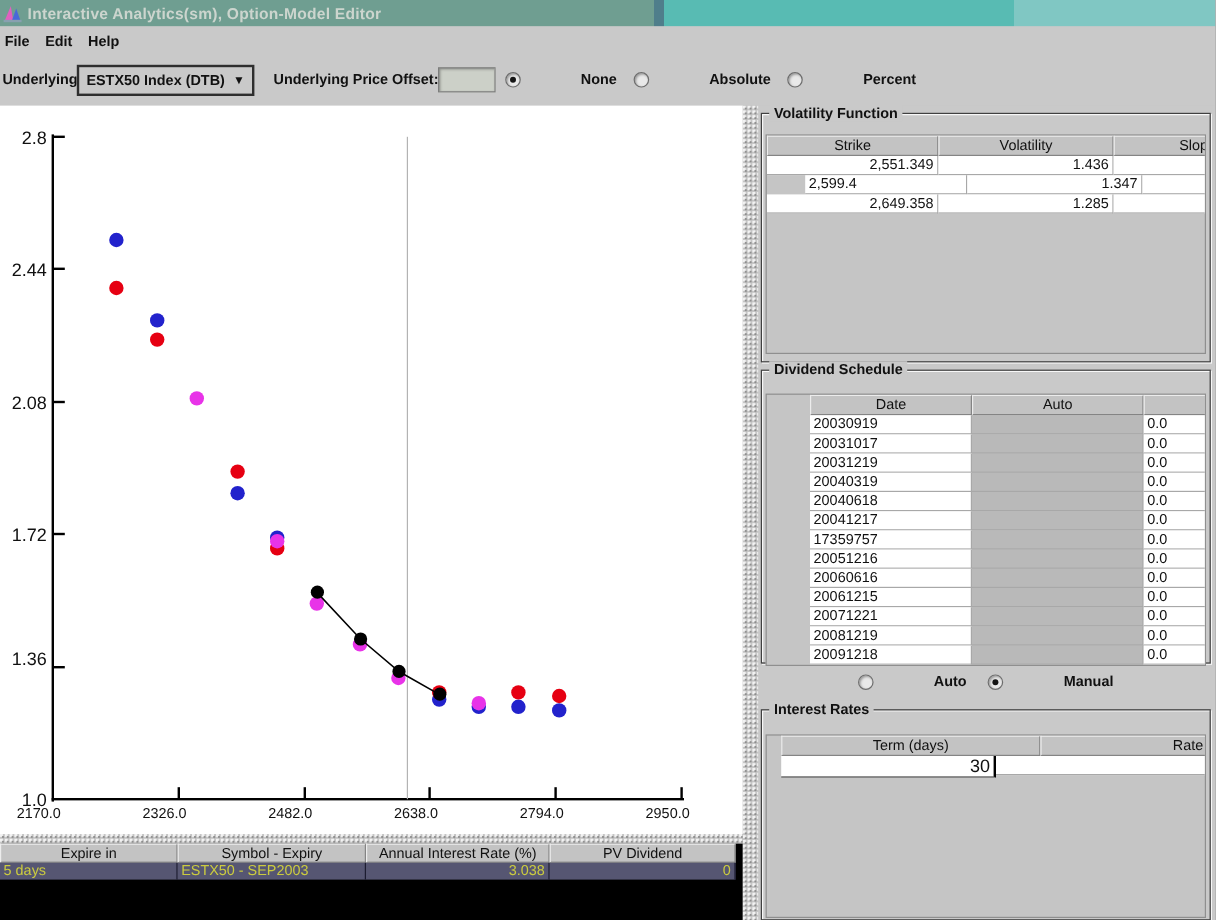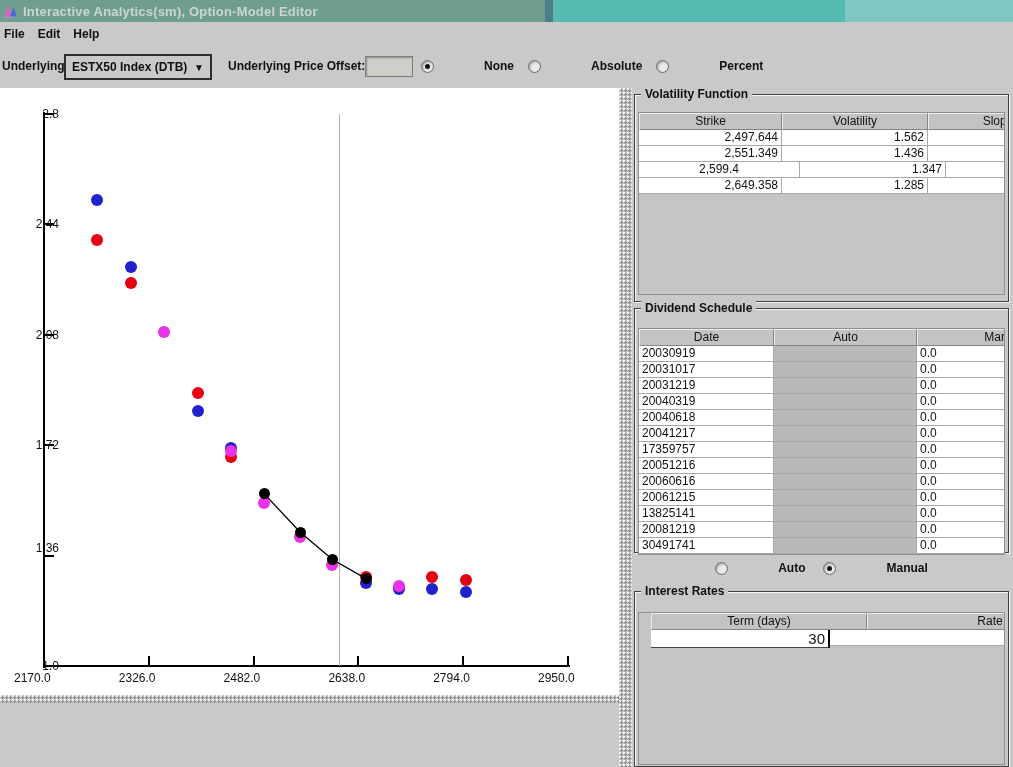--- a/index.html
+++ b/index.html
@@ -43,37 +43,37 @@
                      radial-gradient(circle at 2.5px 2.5px,#8d8d8d 28%,rgba(0,0,0,0) 34%);
     background-size:4px 4px;}
   .hsplit{position:absolute;left:0;top:695px;width:619px;height:8px;}
   .vsplit{position:absolute;left:619px;top:88px;width:13px;height:679px;}
   .exp-section{position:absolute;left:0;top:703px;width:619px;height:64px;background:#000;}
   .right-panel{position:absolute;left:632px;top:88px;width:381px;height:679px;background:#c9c9c9;}
   
   .chart{position:absolute;left:0;top:0;width:619px;height:607px;}
   .axis{position:absolute;background:#000;}
   .tickmark{position:absolute;background:#000;}
-  .ylab{position:absolute;left:0;width:39px;text-align:right;font-size:12px;margin-left:20px;}
+  .ylab{position:absolute;left:0;width:39px;text-align:right;font-size:15px;}
   .xlab{position:absolute;width:60px;text-align:left;font-size:12px;}
   .refline{position:absolute;width:1px;background:#b3b3b3;}
   .dot-pt{position:absolute;border-radius:50%;}
   .chart-svg{position:absolute;left:0;top:0;}
   
   .groupbox{position:absolute;border:1px solid #404040;
     box-shadow:inset 1px 1px 0 rgba(255,255,255,.85),1px 1px 0 rgba(255,255,255,.85);}
   .gb-title{position:absolute;top:-8px;left:6px;background:#c9c9c9;padding:0 4px;
     font-weight:bold;font-size:12px;white-space:nowrap;}
   .gb-vol{left:2px;top:6px;width:375px;height:208px;}
   .gb-div{left:2px;top:220px;width:375px;height:245px;}
   .gb-int{left:2px;top:503px;width:375px;height:176px;}
   
   .jtable{position:absolute;background:#c5c5c5;border:1px solid #8f8f8f;overflow:hidden;}
   .vol-table{left:3px;top:17px;width:367px;height:183px;}
-  .div-table{left:3px;top:19px;width:367px;height:227px;}
+  .div-table{left:3px;top:19px;width:367px;height:227px;padding-left:36px;}
   .int-table{left:3px;top:20px;width:367px;height:153px;padding-left:12px;}
   .jt-head{display:flex;}
   .jt-hcell{flex:0 0 auto;height:17px;line-height:15px;text-align:center;font-size:12px;
     background:#c3c3c3;border:1px solid #848484;border-left-color:#ececec;border-top-color:#ececec;
     white-space:nowrap;overflow:hidden;}
   .jt-row{display:flex;}
   .jt-cell{flex:0 0 auto;height:16px;line-height:15px;font-size:12px;background:#fff;
     border-right:1px solid #a8a8a8;border-bottom:1px solid #a8a8a8;padding:0 3px;
     white-space:nowrap;overflow:hidden;}
   .jt-cell.gray{background:#b9b9b9;}
@@ -185,45 +185,56 @@
         </svg>
         <div class="dot-pt" style="left: 258.61px; top: 400.153px; width: 11px; height: 11px; background: rgb(0, 0, 0);"></div>
         <div class="dot-pt" style="left: 294.688px; top: 438.793px; width: 11px; height: 11px; background: rgb(0, 0, 0);"></div>
         <div class="dot-pt" style="left: 326.969px; top: 466.087px; width: 11px; height: 11px; background: rgb(0, 0, 0);"></div>
         <div class="dot-pt" style="left: 360.53px; top: 485.1px; width: 11px; height: 11px; background: rgb(0, 0, 0);"></div>
       </div>
   </div>
 
   <div class="hsplit stipple"></div>
 
+  <div class="exp-section">
+    <div class="exp-table" id="exp-table">
+        <div class="jt-head">
+          <div class="jt-hcell" style="width: 148px;">Expire in</div>
+          <div class="jt-hcell" style="width: 157px;">Symbol - Expiry</div>
+          <div class="jt-hcell" style="width: 153px;">Annual Interest Rate (%)</div>
+          <div class="jt-hcell" style="width: 155px;">PV Dividend</div>
+        </div>
+        <div class="jt-row dark-row" style="height: 14px;">
+          <div class="dark-cell" style="width: 148px; text-align: left;">5 days</div>
+          <div class="dark-cell" style="width: 157px; text-align: left;">ESTX50 - SEP2003</div>
+          <div class="dark-cell" style="width: 153px; text-align: right;">3.038</div>
+          <div class="dark-cell" style="width: 155px; text-align: right;">0</div>
+        </div>
+      </div>
+  </div>
 
   <div class="vsplit stipple"></div>
 
   <div class="right-panel">
 
     <div class="groupbox gb-vol">
       <span class="gb-title">Volatility Function</span>
       <div class="jtable vol-table" id="vol-table">
           <div class="jt-head">
             <div class="jt-hcell" style="width: 143px;">Strike</div>
             <div class="jt-hcell" style="width: 146px;">Volatility</div>
             <div class="jt-hcell" style="width: 140px;">Slope</div>
           </div>
           <div class="jt-row">
-            <div class="jt-cell" style="width: 143px; text-align: right;">2,497.644</div>
-            <div class="jt-cell" style="width: 146px; text-align: right;">1.562</div>
-            <div class="jt-cell" style="width: 140px; text-align: right;"></div>
-          </div>
-          <div class="jt-row">
             <div class="jt-cell" style="width: 143px; text-align: right;">2,551.349</div>
             <div class="jt-cell" style="width: 146px; text-align: right;">1.436</div>
             <div class="jt-cell" style="width: 140px; text-align: right;"></div>
           </div>
           <div class="jt-row">
-            <div class="jt-cell" style="width: 161px; text-align: center;">2,599.4</div>
+            <div class="jt-cell" style="width: 135px; text-align: left; margin-left: 32px;">2,599.4</div>
             <div class="jt-cell" style="width: 146px; text-align: right;">1.347</div>
             <div class="jt-cell" style="width: 140px; text-align: right;"></div>
           </div>
           <div class="jt-row">
             <div class="jt-cell" style="width: 143px; text-align: right;">2,649.358</div>
             <div class="jt-cell" style="width: 146px; text-align: right;">1.285</div>
             <div class="jt-cell" style="width: 140px; text-align: right;"></div>
           </div>
         </div>
     </div>
@@ -280,31 +291,31 @@
             <div class="jt-cell" style="width: 135px; text-align: left;">20060616</div>
             <div class="jt-cell gray" style="width: 143px; text-align: left;"></div>
             <div class="jt-cell" style="width: 174px; text-align: left;">0.0</div>
           </div>
           <div class="jt-row">
             <div class="jt-cell" style="width: 135px; text-align: left;">20061215</div>
             <div class="jt-cell gray" style="width: 143px; text-align: left;"></div>
             <div class="jt-cell" style="width: 174px; text-align: left;">0.0</div>
           </div>
           <div class="jt-row">
-            <div class="jt-cell" style="width: 135px; text-align: left;">13825141</div>
+            <div class="jt-cell" style="width: 135px; text-align: left;">20071221</div>
             <div class="jt-cell gray" style="width: 143px; text-align: left;"></div>
             <div class="jt-cell" style="width: 174px; text-align: left;">0.0</div>
           </div>
           <div class="jt-row">
             <div class="jt-cell" style="width: 135px; text-align: left;">20081219</div>
             <div class="jt-cell gray" style="width: 143px; text-align: left;"></div>
             <div class="jt-cell" style="width: 174px; text-align: left;">0.0</div>
           </div>
           <div class="jt-row">
-            <div class="jt-cell" style="width: 135px; text-align: left;">30491741</div>
+            <div class="jt-cell" style="width: 135px; text-align: left;">20091218</div>
             <div class="jt-cell gray" style="width: 143px; text-align: left;"></div>
             <div class="jt-cell" style="width: 174px; text-align: left;">0.0</div>
           </div>
         </div>
       <div class="div-radios" id="div-radios">
           <div class="radio-item">
             <div class="radio"></div>
             <div class="rlabel">Auto</div>
           </div>
           <div class="radio-item">

